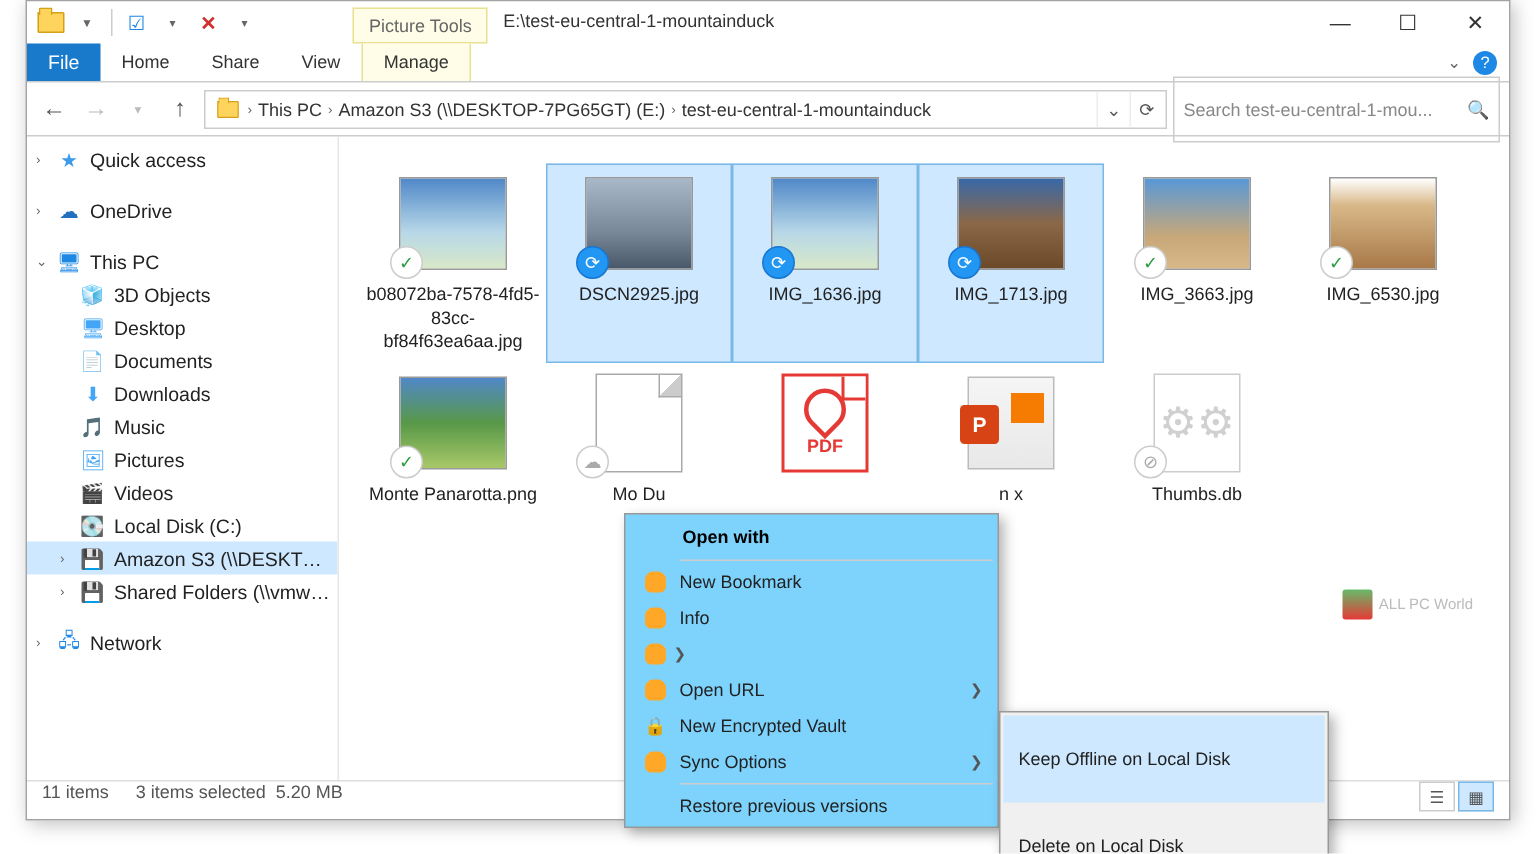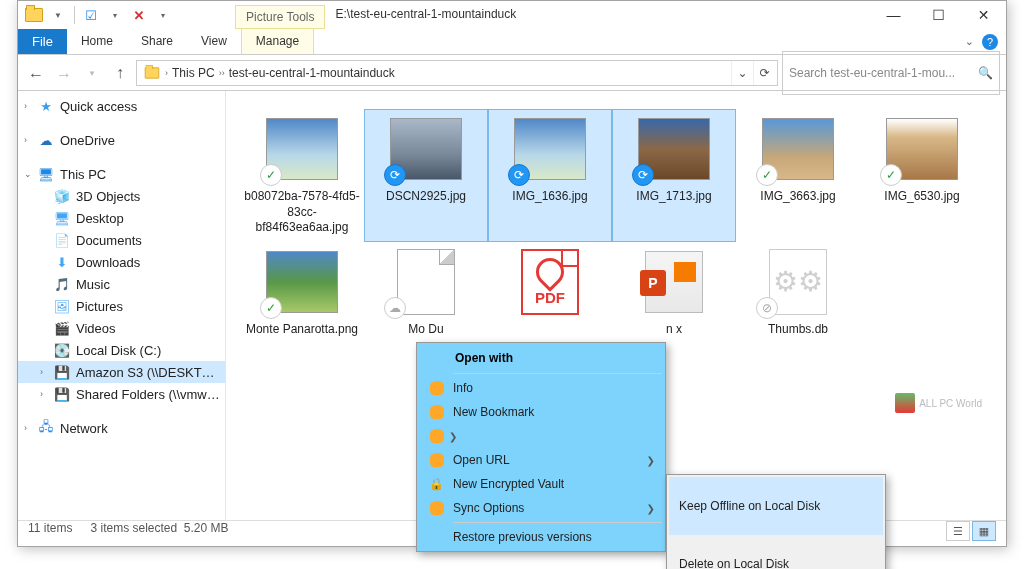--- a/index.html
+++ b/index.html
@@ -62,21 +62,21 @@
 .sync-badge.blue-sync { background:#2196f3; color:#fff; border-color:#1976d2; }
 .sync-badge.gray-cloud { color:#aaa; }
 .sync-badge.gray-no { color:#aaa; }
 .file-label { margin-top:6px; line-height:1.3; color:#222; max-width:118px; word-wrap:break-word; }
 
 .doc-icon { width:58px; height:66px; background:#fff; border:1px solid #aaa; position:relative; }
 .doc-icon::before { content:''; position:absolute; top:0; right:0; width:14px; height:14px; background:linear-gradient(135deg,#fff 48%,#ccc 50%); border-left:1px solid #aaa; border-bottom:1px solid #aaa; }
 .pdf-icon { width:58px; height:66px; background:#fff; border:2px solid #e53935; position:relative; display:flex; flex-direction:column; align-items:center; justify-content:center; }
 .pdf-icon::before { content:''; position:absolute; top:0; right:0; width:14px; height:14px; background:#fff; border-left:2px solid #e53935; border-bottom:2px solid #e53935; }
 .pdf-swirl { width:28px; height:28px; border:3px solid #e53935; border-radius:50% 50% 50% 0; transform:rotate(-45deg); }
-.pdf-txt { font-size:15px; font-weight:bold; color:#e53935; margin-top:3px; }
+.pdf-txt { font-size:12px; font-weight:bold; color:#e53935; margin-top:3px; }
 .ppt-icon { width:58px; height:62px; background:linear-gradient(180deg,#f5f5f5,#e8e8e8); border:1px solid #bbb; position:relative; display:flex; align-items:center; justify-content:center; }
 .ppt-p { width:26px; height:26px; background:#d84315; border-radius:3px; position:absolute; left:-6px; top:18px; color:#fff; font-weight:bold; font-size:14px; display:flex; align-items:center; justify-content:center; }
 .ppt-chart { width:22px; height:20px; background:#f57c00; position:absolute; right:6px; top:10px; }
 .gears-icon { width:58px; height:66px; background:#fff; border:1px solid #ccc; position:relative; display:flex; align-items:center; justify-content:center; color:#d0d0d0; font-size:28px; }
 
 .context-menu { position:absolute; left:416px; top:342px; width:250px; background:#7dd3fc; border:1px solid #999; box-shadow:3px 3px 8px rgba(0,0,0,0.3); font-size:12px; padding:2px; z-index:10; }
 .cm-header { font-weight:bold; padding:6px 8px 6px 36px; }
 .cm-sep { height:1px; background:#ccc; margin:2px 1px 2px 34px; }
 .cm-item { display:flex; align-items:center; padding:4px 8px 4px 6px; height:24px; }
 .cm-icon { width:24px; height:18px; display:flex; align-items:center; justify-content:center; font-size:12px; }
@@ -143,20 +143,21 @@
     <div class="nav-arrow dis">→</div>
     <div class="nav-arrow dis" style="font-size:9px">▾</div>
     <div class="nav-arrow">↑</div>
     <div class="addr-bar">
       <div class="addr-seg">
           <div class="folder-icon" style="transform:scale(0.8)"></div>
         </div>
       <span class="addr-chev">›</span>
       <span class="addr-seg">This PC</span>
       <span class="addr-chev">›</span>
+      <span class="addr-seg">Amazon S3 (\\DESKTOP-7PG65GT) (E:)</span>
       <span class="addr-chev">›</span>
       <span class="addr-seg">test-eu-central-1-mountainduck</span>
       <div class="addr-btns">
         <div class="addr-btn">⌄</div>
         <div class="addr-btn">⟳</div>
       </div>
     </div>
     <div class="search-box">
       <span>Search test-eu-central-1-mou...</span>
       <span class="mag">🔍</span>
@@ -335,27 +336,27 @@
 
 </div>
 
 <div class="context-menu">
   <div class="cm-header">Open with</div>
   <div class="cm-sep"></div>
   <div class="cm-item">
       <span class="cm-icon">
         <div class="duck-icon"></div>
       </span>
+      <span class="cm-label">New Bookmark</span>
+    </div>
+  <div class="cm-item">
+      <span class="cm-icon">
+        <div class="duck-icon"></div>
+      </span>
       <span class="cm-label">Info</span>
-    </div>
-  <div class="cm-item">
-      <span class="cm-icon">
-        <div class="duck-icon"></div>
-      </span>
-      <span class="cm-label">New Bookmark</span>
     </div>
   <div class="cm-item">
       <span class="cm-icon">
         <div class="duck-icon"></div>
       </span>
       <span class="cm-arrow">❯</span>
     </div>
   <div class="cm-item">
       <span class="cm-icon">
         <div class="duck-icon"></div>

